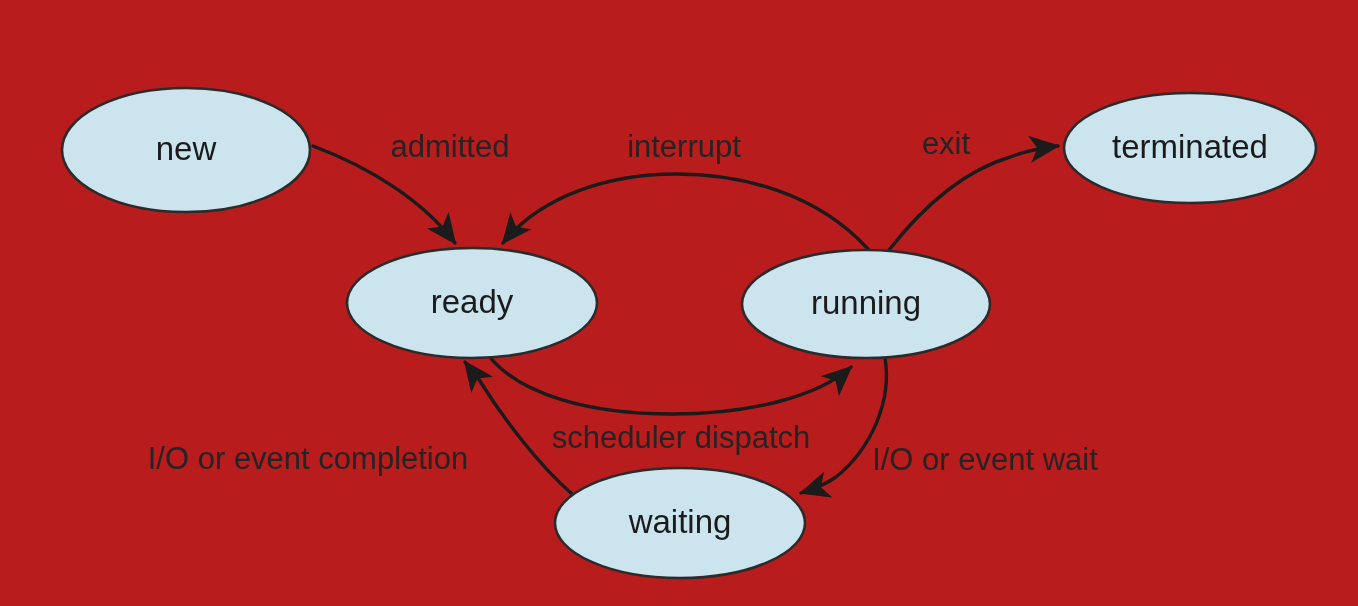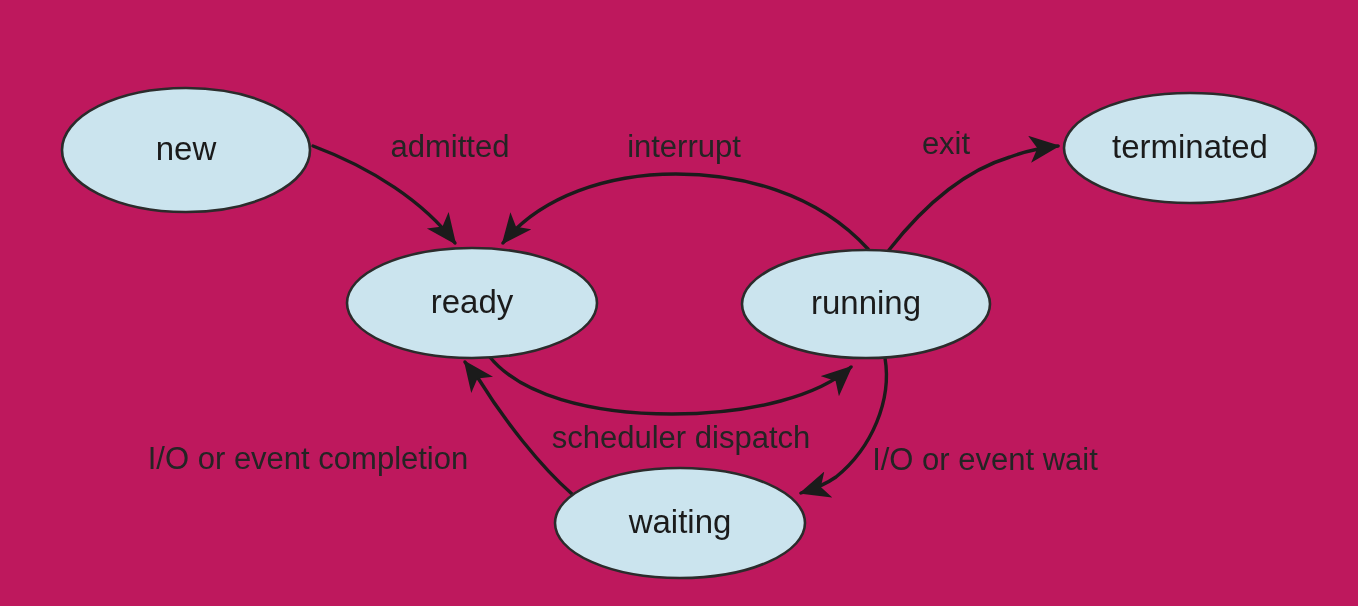--- a/index.html
+++ b/index.html
@@ -8,21 +8,21 @@
     padding: 0;
     background: #ffffff;
   }
   body {
     font-family: "Liberation Sans", sans-serif;
   }
   #stage {
     position: relative;
     width: 1358px;
     height: 606px;
-    background: #be185d;
+    background: #b91c1c;
     overflow: hidden;
   }
   #diagram-svg {
     position: absolute;
     left: 0;
     top: 0;
     width: 1358px;
     height: 606px;
   }
   .node-ellipse {

